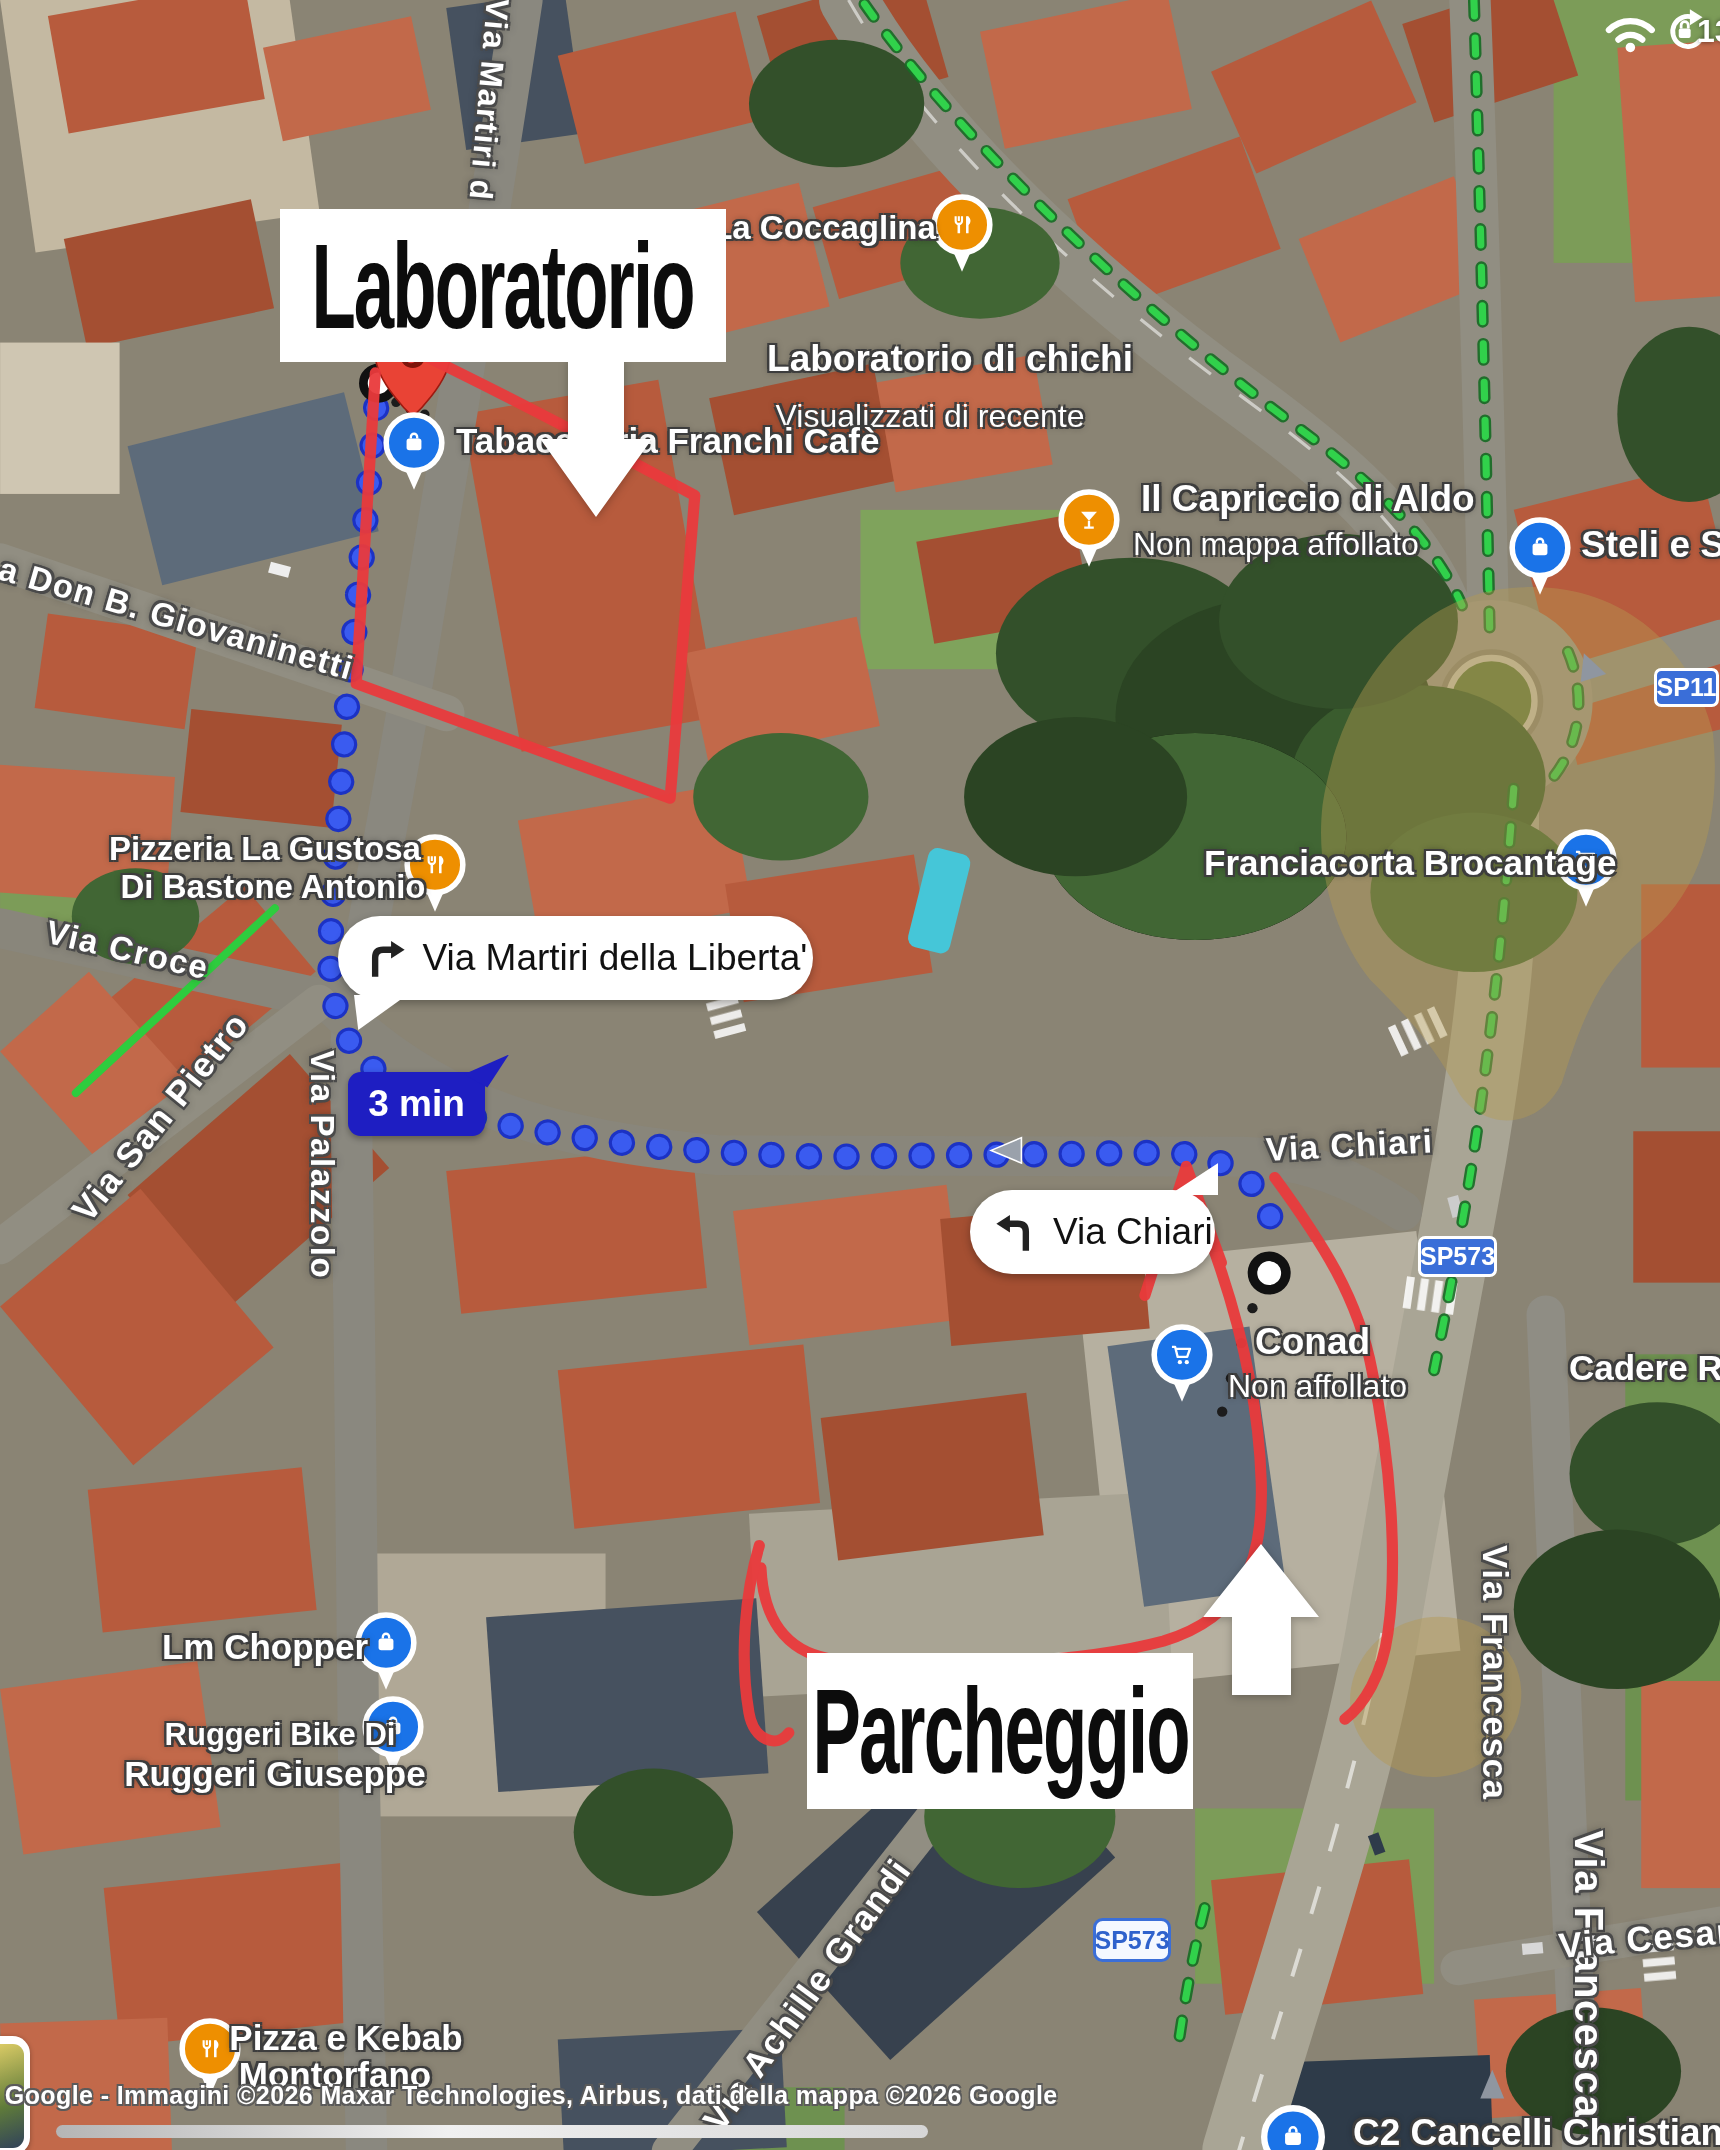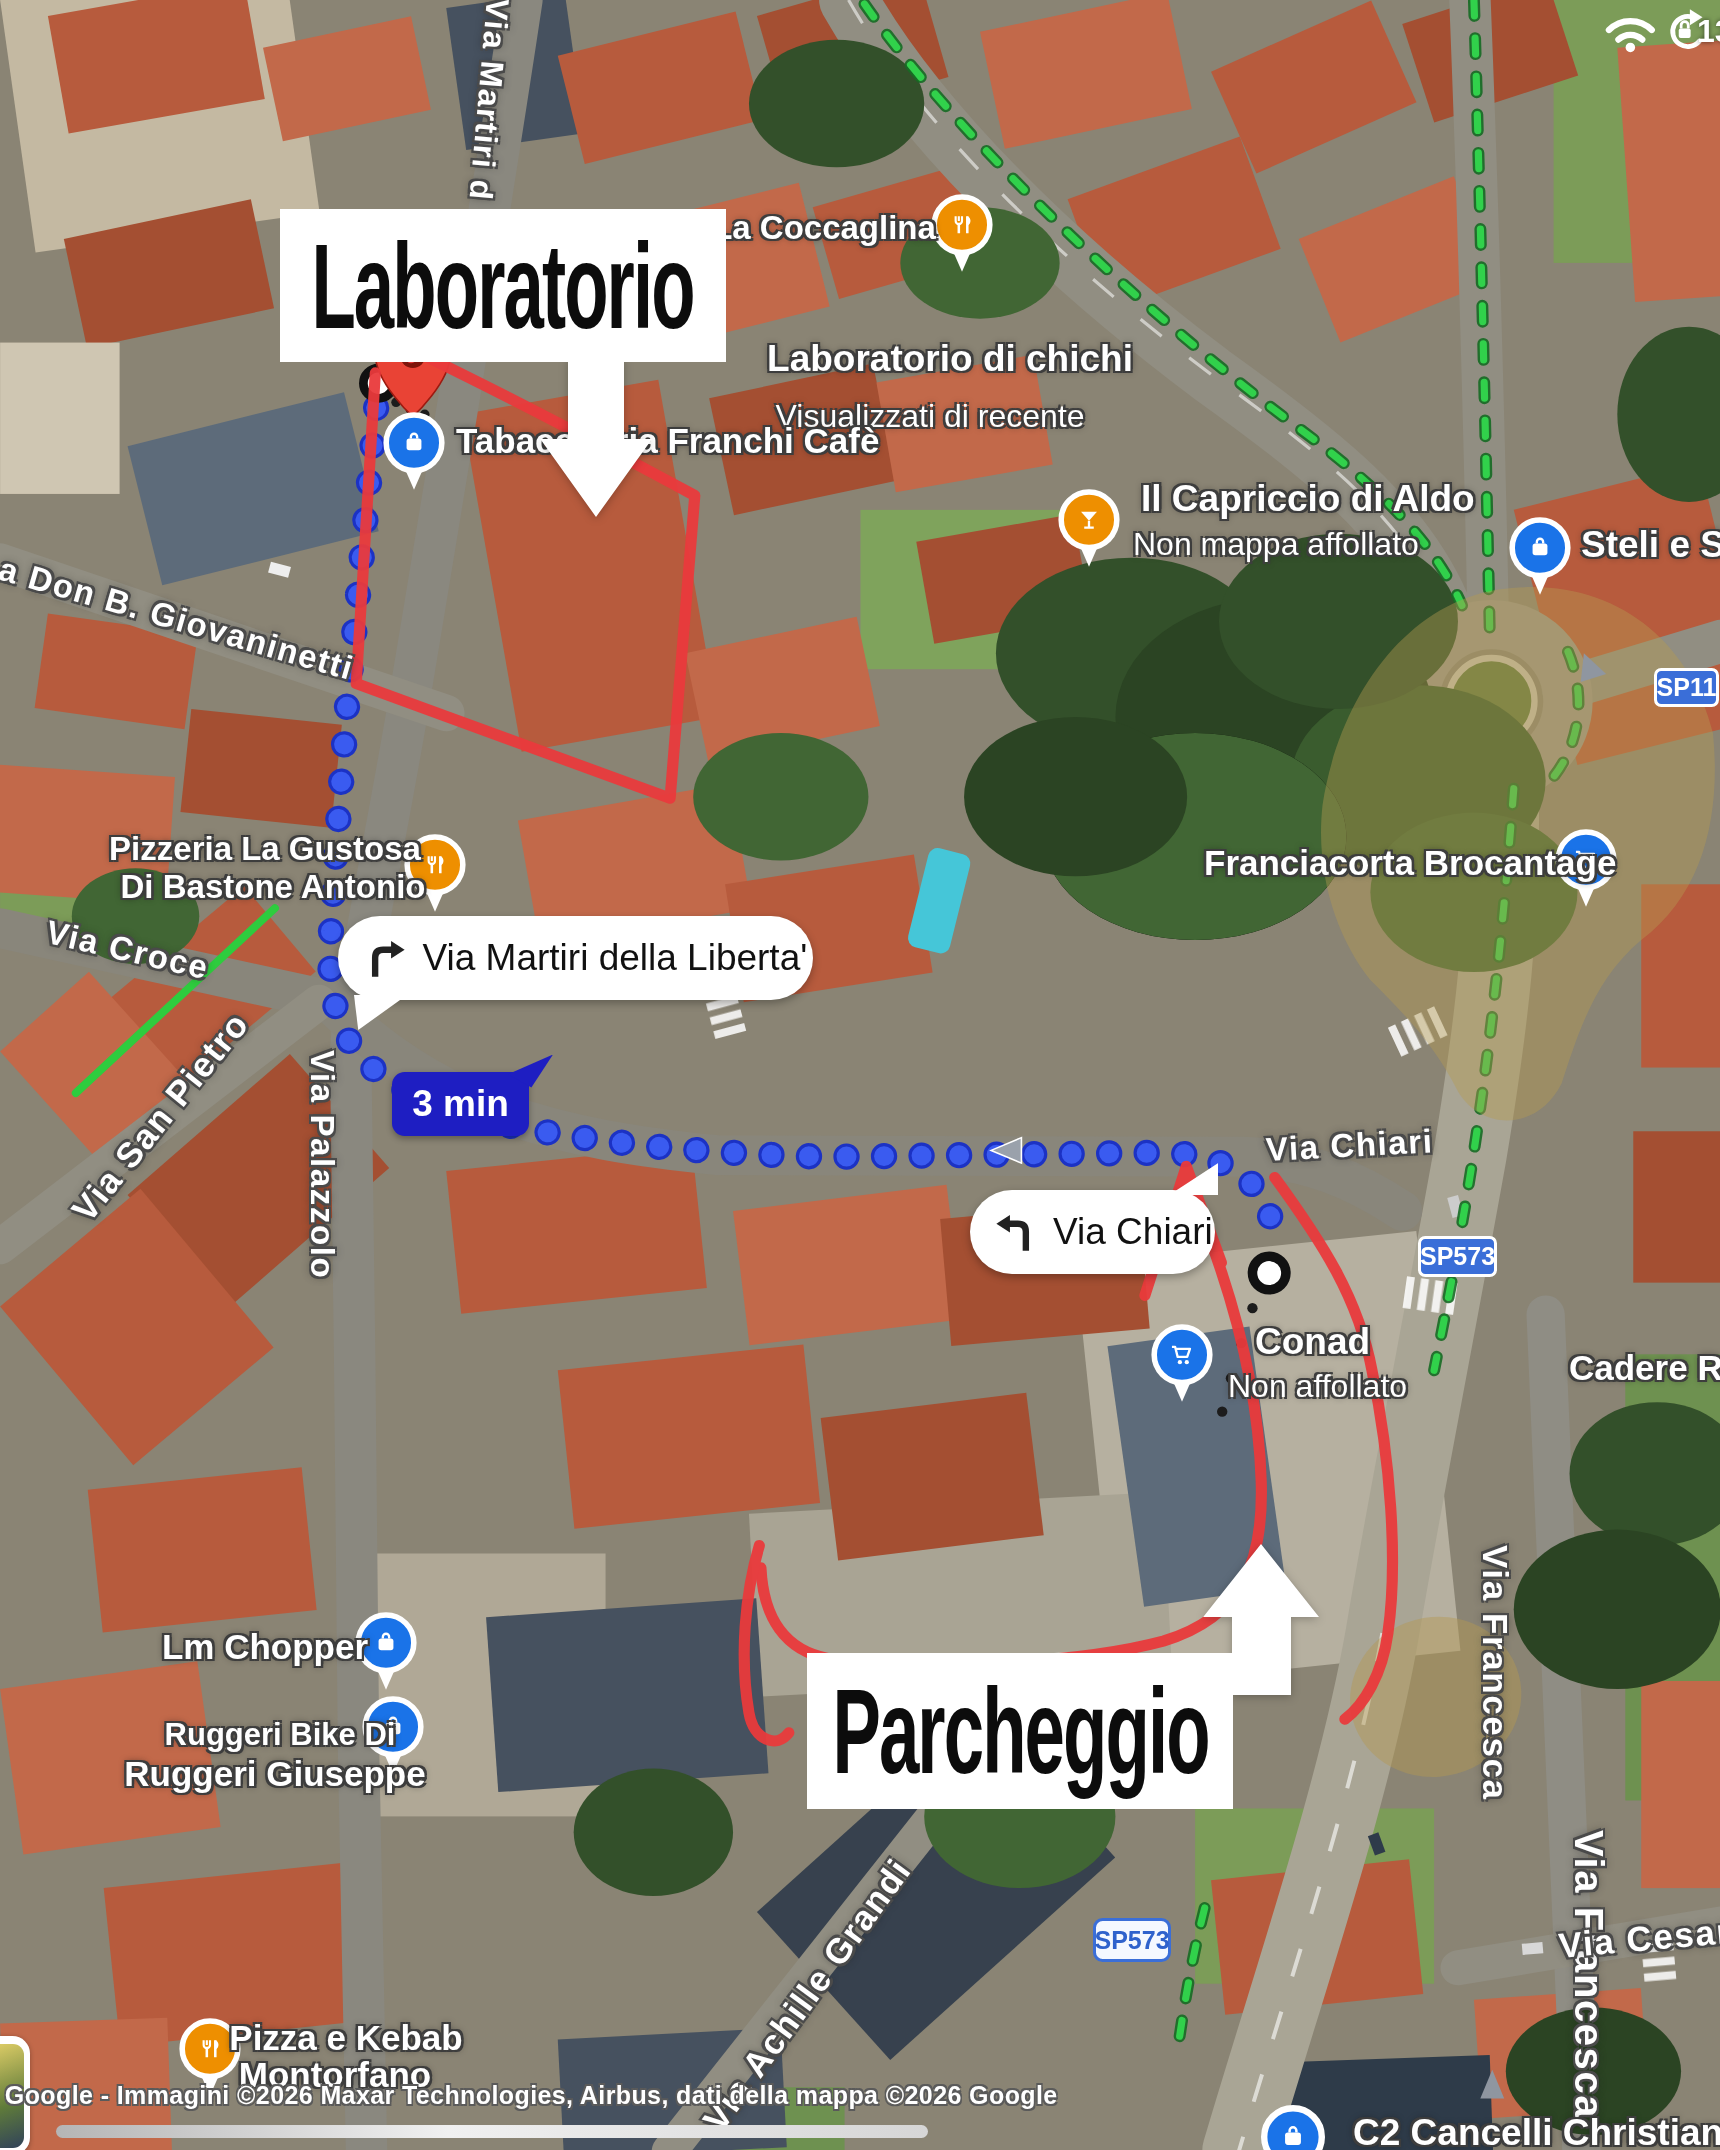--- a/index.html
+++ b/index.html
@@ -391,36 +391,36 @@
 
   <div class="chip" style="left:970px;top:1190px;width:245px;height:84px;">
     <div class="tail" style="right:-3.2px;top:-27px;width:49px;height:32px;clip-path:polygon(100% 0,100% 100%,0 100%);"></div>
     <svg width="43" height="43" viewBox="0 0 54 54" style="margin-left:24px;">
       <path d="M40,50 V26 Q40,16 30,16 H18" fill="none" stroke="#222" stroke-width="8"></path>
       <polygon points="20,5 3,16 20,27" fill="#222"></polygon>
       </svg>
     <span class="lbl">Via Chiari</span>
   </div>
 
-  <div class="chip-3min" style="left:348px;top:1072px;width:137px;height:64px;margin-left:44px;">
+  <div class="chip-3min" style="left:348px;top:1072px;width:137px;height:64px;">
     <div class="tail" style="right:-24px;top:-17.5px;width:45px;height:33px;clip-path:polygon(0 60%,100% 0,52% 100%);"></div>
     <span class="lbl">3 min</span>
   </div>
 
   <div class="white-arrow" style="left:526px;top:358px;width:143px;height:161px;background:none;">
     <div style="position:absolute;inset:0;background:#fff;clip-path:polygon(42px 0px,98px 0px,98px 81px,126px 81px,70px 159px,14.3px 81px,42px 81px);"></div>
   </div>
   <div class="bigbox" style="left:280px;top:209px;width:446px;height:153px;">
     <span>Laboratorio</span>
   </div>
 
   <div class="white-arrow" style="left:1200px;top:1544px;width:119px;height:151px;background:none;">
     <div style="position:absolute;inset:0;background:#fff;clip-path:polygon(61px 0px,119px 73px,91px 73px,91px 151px,32px 151px,32px 73px,3.2px 73px);"></div>
   </div>
-  <div class="bigbox" style="left:807px;top:1653px;width:426px;height:156px;">
+  <div class="bigbox" style="left:807px;top:1653px;width:386px;height:156px;">
     <span>Parcheggio</span>
   </div>
 
   <div id="status">
     <svg width="119" height="48" viewBox="0 0 150 60">
       <g>
         <path d="M10,30 A38,38 0 0 1 64,30" stroke="#fff" stroke-width="8" fill="none" stroke-linecap="round"></path>
         <path d="M22,42 A22,22 0 0 1 52,42" stroke="#fff" stroke-width="8" fill="none" stroke-linecap="round"></path>
         <circle cx="37" cy="52" r="6" fill="#fff"></circle>
       </g>

